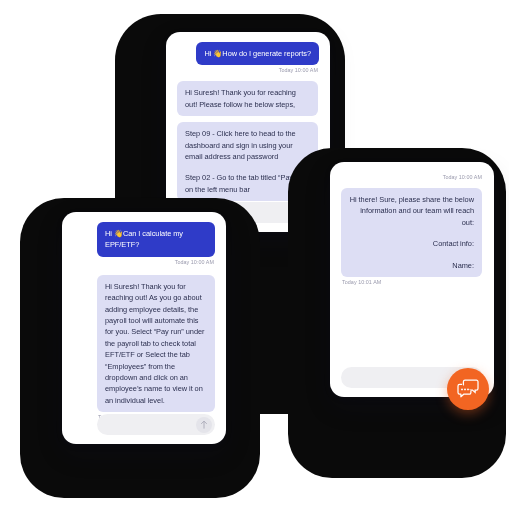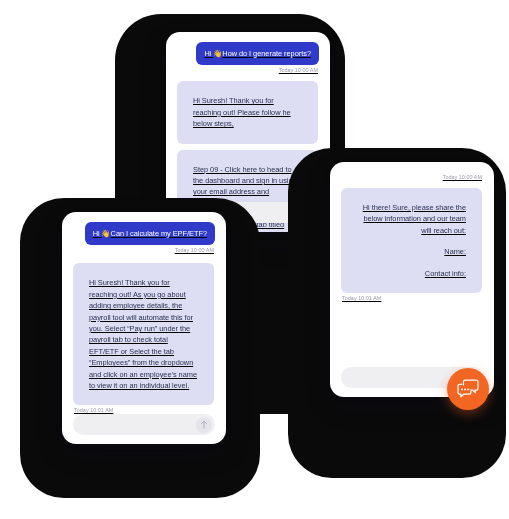--- a/index.html
+++ b/index.html
@@ -41,21 +41,20 @@
   }
   #panel-back  { left: 166px; top: 32px;  width: 164px; height: 200px; }
   #panel-right { left: 330px; top: 162px; width: 164px; height: 235px; }
   #panel-front { left: 62px;  top: 212px; width: 164px; height: 232px; }
 
   .panel-body {
     position: relative;
     width: 100%;
     height: 100%;
     padding: 10px 11px 0 11px;
-    text-decoration: underline;
   }
 
   
   .msg-row { display: flex; margin-bottom: 2px; }
   .msg-row.out { justify-content: flex-end; }
   .msg-row.in  { justify-content: flex-start; }
 
   .bubble {
     max-width: 141px;
     border-radius: 6px;
@@ -66,21 +65,21 @@
     word-spacing: -0.1px;
   }
   .bubble.out {
     background: #2f3bc8;
     color: #ffffff;
   }
   .bubble.in {
     background: #dddef4;
     color: #2b2f4f;
   }
-  .bubble p { margin: 8px; }
+  .bubble p { margin: 0; }
   .bubble p + p { margin-top: 10px; }
 
   .emoji {
     display: inline-block;
     width: 9px;
     text-align: center;
     font-family: "DejaVu Sans", sans-serif;
     filter: saturate(0.9);
   }
 
@@ -145,21 +144,21 @@
     box-shadow: 0 4px 12px rgba(242, 101, 34, 0.38);
   }
   #launcher svg { display: block; }
 
   
   #device-back  { z-index: 1; }
   #panel-back   { z-index: 2; }
   #device-right { z-index: 3; }
   #panel-right  { z-index: 4; }
   #device-front { z-index: 5; }
-  #panel-front  { z-index: 6; }
+  #panel-front  { z-index: 6; padding-left: 24px; }
   #launcher     { z-index: 9; }
 </style>
 </head>
 <body>
 
 <div id="stage">
 
   <div class="device" id="device-back"></div>
 
   <div class="panel" id="panel-back">
@@ -199,22 +198,22 @@
   <div class="device" id="device-right"></div>
 
   <div class="panel" id="panel-right">
     <div class="panel-body">
 
       <div class="stamp right">Today 10:00 AM</div>
 
       <div class="msg-row in" style="margin-top:4px;text-align:right;">
         <div class="bubble in">
           <p>Hi there! Sure, please share the below information and our team will reach out:</p>
+          <p>Contact info:</p>
           <p>Name:</p>
-          <p>Contact info:</p>
         </div>
       </div>
       <div class="stamp left">Today 10:01 AM</div>
 
       <div class="composer">
         <input class="composer-input" type="text" value="" placeholder="" style="">
         <div class="send-btn">
           <svg width="8" height="9" viewBox="0 0 8 9">
             <path d="M4 8.2 V1.4" stroke="#a9a9b8" stroke-width="0.9" fill="none" stroke-linecap="round"></path>
             <path d="M1.5 3.6 L4 1.1 L6.5 3.6" stroke="#a9a9b8" stroke-width="0.9" fill="none" stroke-linecap="round" stroke-linejoin="round"></path>

